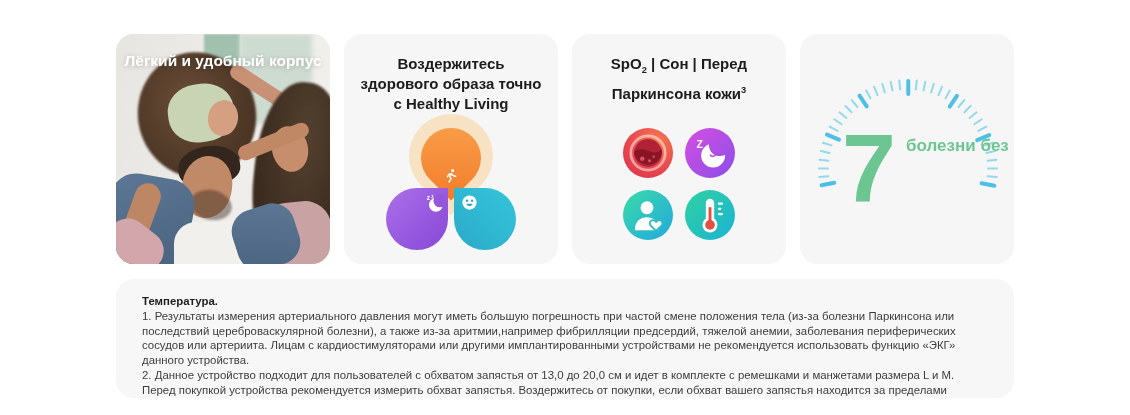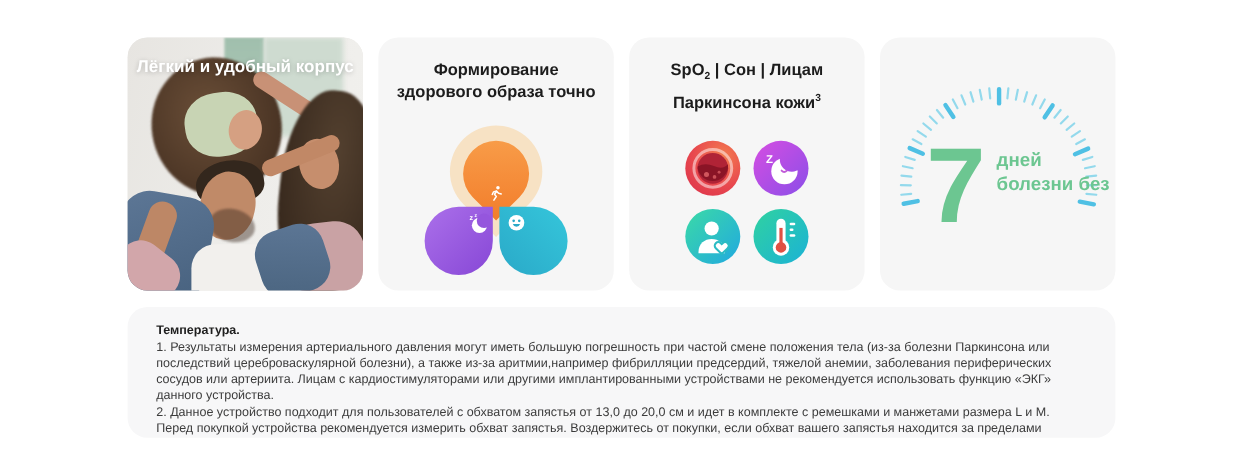--- a/index.html
+++ b/index.html
@@ -103,22 +103,23 @@
           <div class="blob" style="left: -12px; top: 190px; width: 60px; height: 46px; background: rgb(210, 166, 170); border-radius: 20px; transform: rotate(38deg);"></div>
         </div>
       <div class="photo-title">
         <span class="tline">Лёгкий и удобный</span>
         <span class="tline">корпус</span>
       </div>
     </div>
 
     <div class="card">
       <div class="card-title">
-        <span class="tline">Формирование</span>
+        <span class="tline">Воздержитесь</span>
         <span class="tline">здорового образа точно</span>
+        <span class="tline">с Healthy Living</span>
       </div>
       <div class="clover">
         <div class="petal petal-halo"></div>
         <div class="petal petal-orange"></div>
         <div class="petal petal-purple"></div>
         <div class="petal petal-teal"></div>
         <svg class="mini-icon" style="left:67px;top:38px" width="16" height="16" viewBox="0 0 24 24">
           <circle cx="14.5" cy="4" r="2.4" fill="#fff"></circle>
           <path d="M9 21l3.2-5-2.4-3 3-4 2.6 2.6 3.6.8" stroke="#fff" stroke-width="2.1" fill="none" stroke-linecap="round" stroke-linejoin="round"></path>
           <path d="M12.6 8.6l-4.2 1.2-1.6 3.4" stroke="#fff" stroke-width="2.1" fill="none" stroke-linecap="round" stroke-linejoin="round"></path>
@@ -133,21 +134,21 @@
           <circle cx="12" cy="12" r="9" fill="#fff"></circle>
           <circle cx="8.8" cy="9.8" r="1.5" fill="#2aa9c8"></circle>
           <circle cx="15.2" cy="9.8" r="1.5" fill="#2aa9c8"></circle>
           <path d="M7.8 13.5a4.4 4.4 0 0 0 8.4 0z" fill="#2aa9c8"></path>
         </svg>
       </div>
     </div>
 
     <div class="card">
       <div class="card-title">
-        <span class="tline"><span>SpO</span><sub class="small">2</sub><span> | Сон | Лицам</span></span>
+        <span class="tline"><span>SpO</span><sub class="small">2</sub><span> | Сон | Перед</span></span>
         <span class="tline"><span>Паркинсона кожи</span><sup class="small">3</sup></span>
       </div>
       <div class="sensor-grid">
         <div class="sensor s-blood">
           <svg viewBox="0 0 48 48">
             <circle cx="24" cy="24" r="16.5" fill="none" stroke="rgba(255,255,255,0.5)" stroke-width="2.6"></circle>
             <circle cx="24" cy="24" r="13.4" fill="#b02336"></circle>
             <path d="M10.8 22.5 Q17 18.5 25 22 T 37.2 20.5 L37.2 24 A13.4 13.4 0 0 1 10.8 24 Z" fill="#8a1426"></path>
             <circle cx="18.5" cy="29.5" r="2.2" fill="rgba(255,130,130,0.6)"></circle>
             <circle cx="25.5" cy="31.5" r="1.6" fill="rgba(255,130,130,0.55)"></circle>
@@ -224,21 +225,20 @@
           <div class="tick tick-long" style="height: 17px; transform: translate(-50%, -50%) rotate(67.2deg) translateY(-81.5px);"></div>
           <div class="tick" style="height: 10.5px; transform: translate(-50%, -50%) rotate(72.8deg) translateY(-84.75px);"></div>
           <div class="tick" style="height: 10.5px; transform: translate(-50%, -50%) rotate(78.4deg) translateY(-84.75px);"></div>
           <div class="tick" style="height: 10.5px; transform: translate(-50%, -50%) rotate(84deg) translateY(-84.75px);"></div>
           <div class="tick" style="height: 10.5px; transform: translate(-50%, -50%) rotate(89.6deg) translateY(-84.75px);"></div>
           <div class="tick" style="height: 10.5px; transform: translate(-50%, -50%) rotate(95.2deg) translateY(-84.75px);"></div>
           <div class="tick tick-long" style="height: 17px; transform: translate(-50%, -50%) rotate(100.8deg) translateY(-81.5px);"></div>
         </div>
       <div class="battery-number">7</div>
       <div class="battery-text">
-        <span class="tline">дней</span>
         <span class="tline">болезни без</span>
       </div>
     </div>
 
   </div>
 
   <div class="notes">
     <div class="notes-heading">Температура.</div>
     <p class="note-item">1. Результаты измерения артериального давления могут иметь большую погрешность при частой смене положения тела (из-за болезни Паркинсона или последствий цереброваскулярной болезни), а также из-за аритмии,например фибрилляции предсердий, тяжелой анемии, заболевания периферических сосудов или артериита. Лицам с кардиостимуляторами или другими имплантированными устройствами не рекомендуется использовать функцию «ЭКГ» данного устройства.</p>
     <p class="note-item">2. Данное устройство подходит для пользователей с обхватом запястья от 13,0 до 20,0 см и идет в комплекте с ремешками и манжетами размера L и М. Перед покупкой устройства рекомендуется измерить обхват запястья. Воздержитесь от покупки, если обхват вашего запястья находится за пределами указанного диапазона. Если вы не можете точно измерить обхват запястья, обратитесь в розничный магазин, чтобы выполнить измерение лично и получить консультацию.</p>

